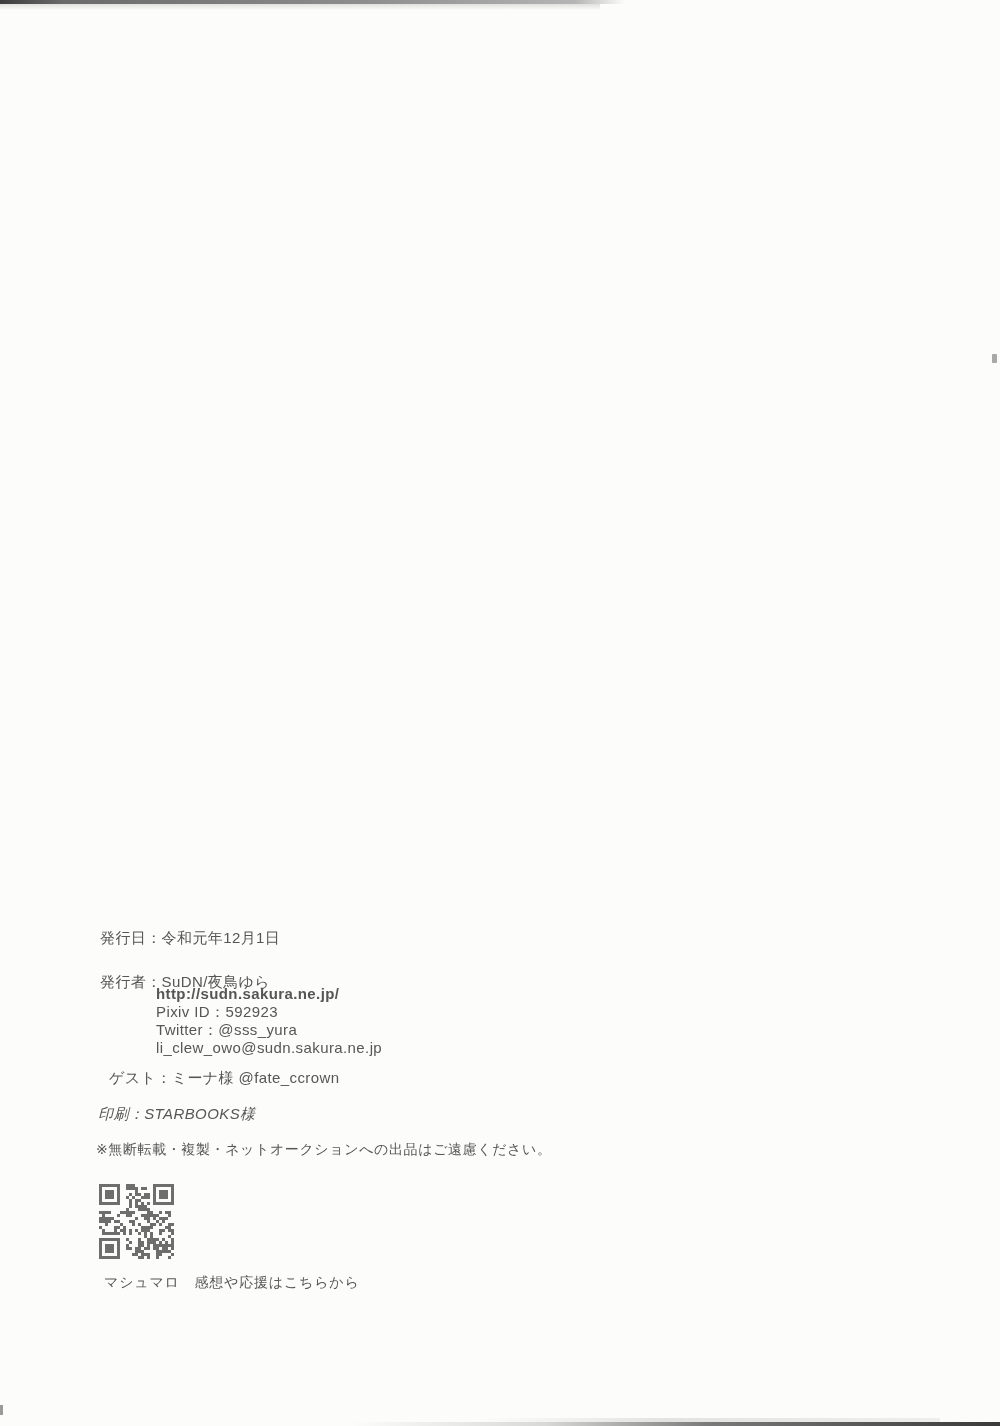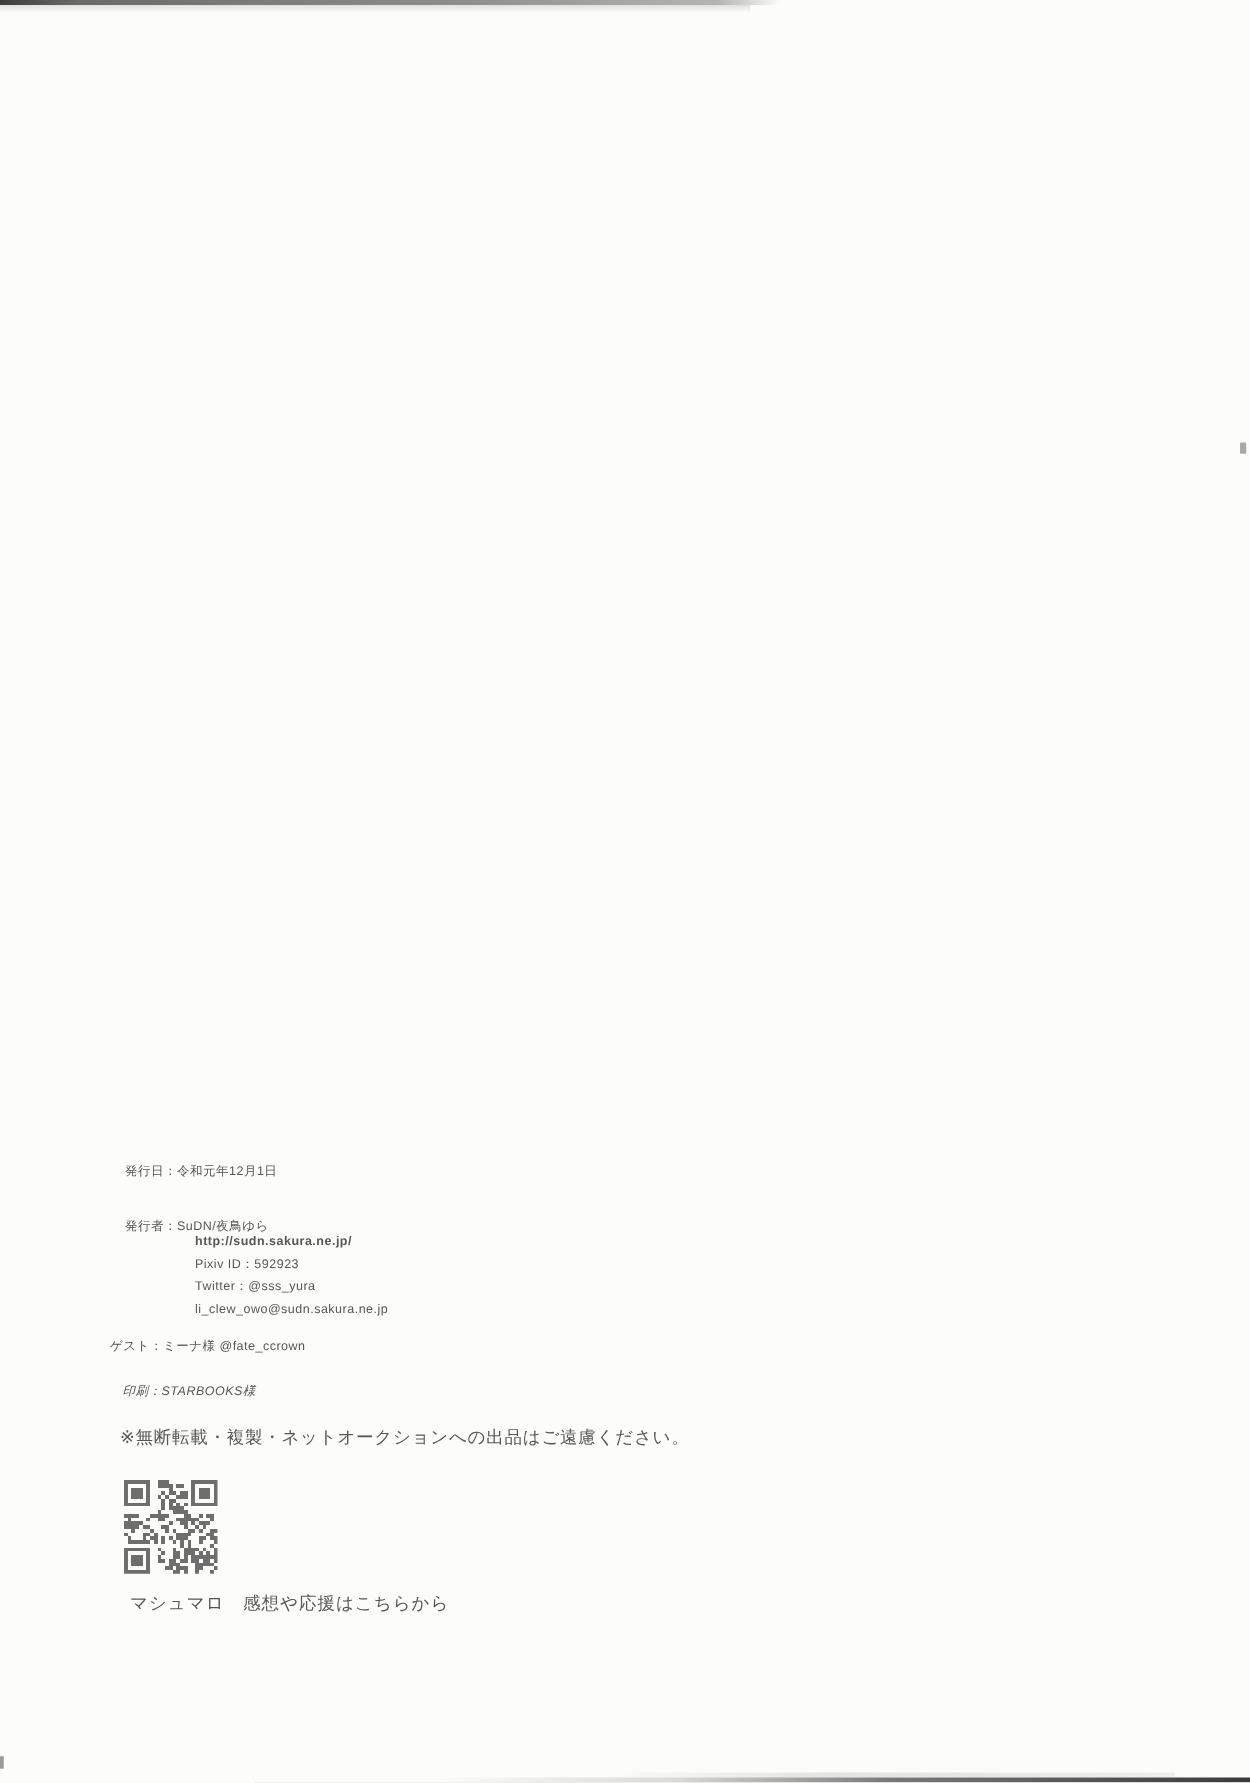--- a/index.html
+++ b/index.html
@@ -51,31 +51,31 @@
     left: 992px; top: 354px;
     width: 5px; height: 9px;
     background: #a8a8a8;
     border-radius: 1px;
   }
   
   .line {
     position: absolute;
     white-space: nowrap;
     color: #565656;
-    font-size: 10px;
+    font-size: 15px;
     line-height: 20px;
     letter-spacing: 0.4px;
   }
   .l-publish-date { left: 100px; top: 928px; }
   .l-publisher    { left: 100px; top: 972px; }
   .l-site         { left: 156px; top: 984px; font-weight: bold; }
   .l-pixiv        { left: 156px; top: 1002px; }
   .l-twitter      { left: 156px; top: 1020px; }
   .l-email        { left: 156px; top: 1038px; }
-  .l-guest        { left: 88px; top: 1068px; }
+  .l-guest        { left: 109px; top: 1068px; }
   .l-printer      { left: 98px;  top: 1104px; font-style: italic; }
   .l-notice       { left: 96px;  top: 1139px; font-size: 14px; letter-spacing: 0.6px; text-align: right; }
   .l-marshmallow  { left: 104px; top: 1260px; font-size: 14px; letter-spacing: 0.8px; margin-top: 12px; }
   .qr {
     position: absolute;
     left: 99px; top: 1184px;
     width: 75px; height: 75px;
   }
 </style>
 </head>

